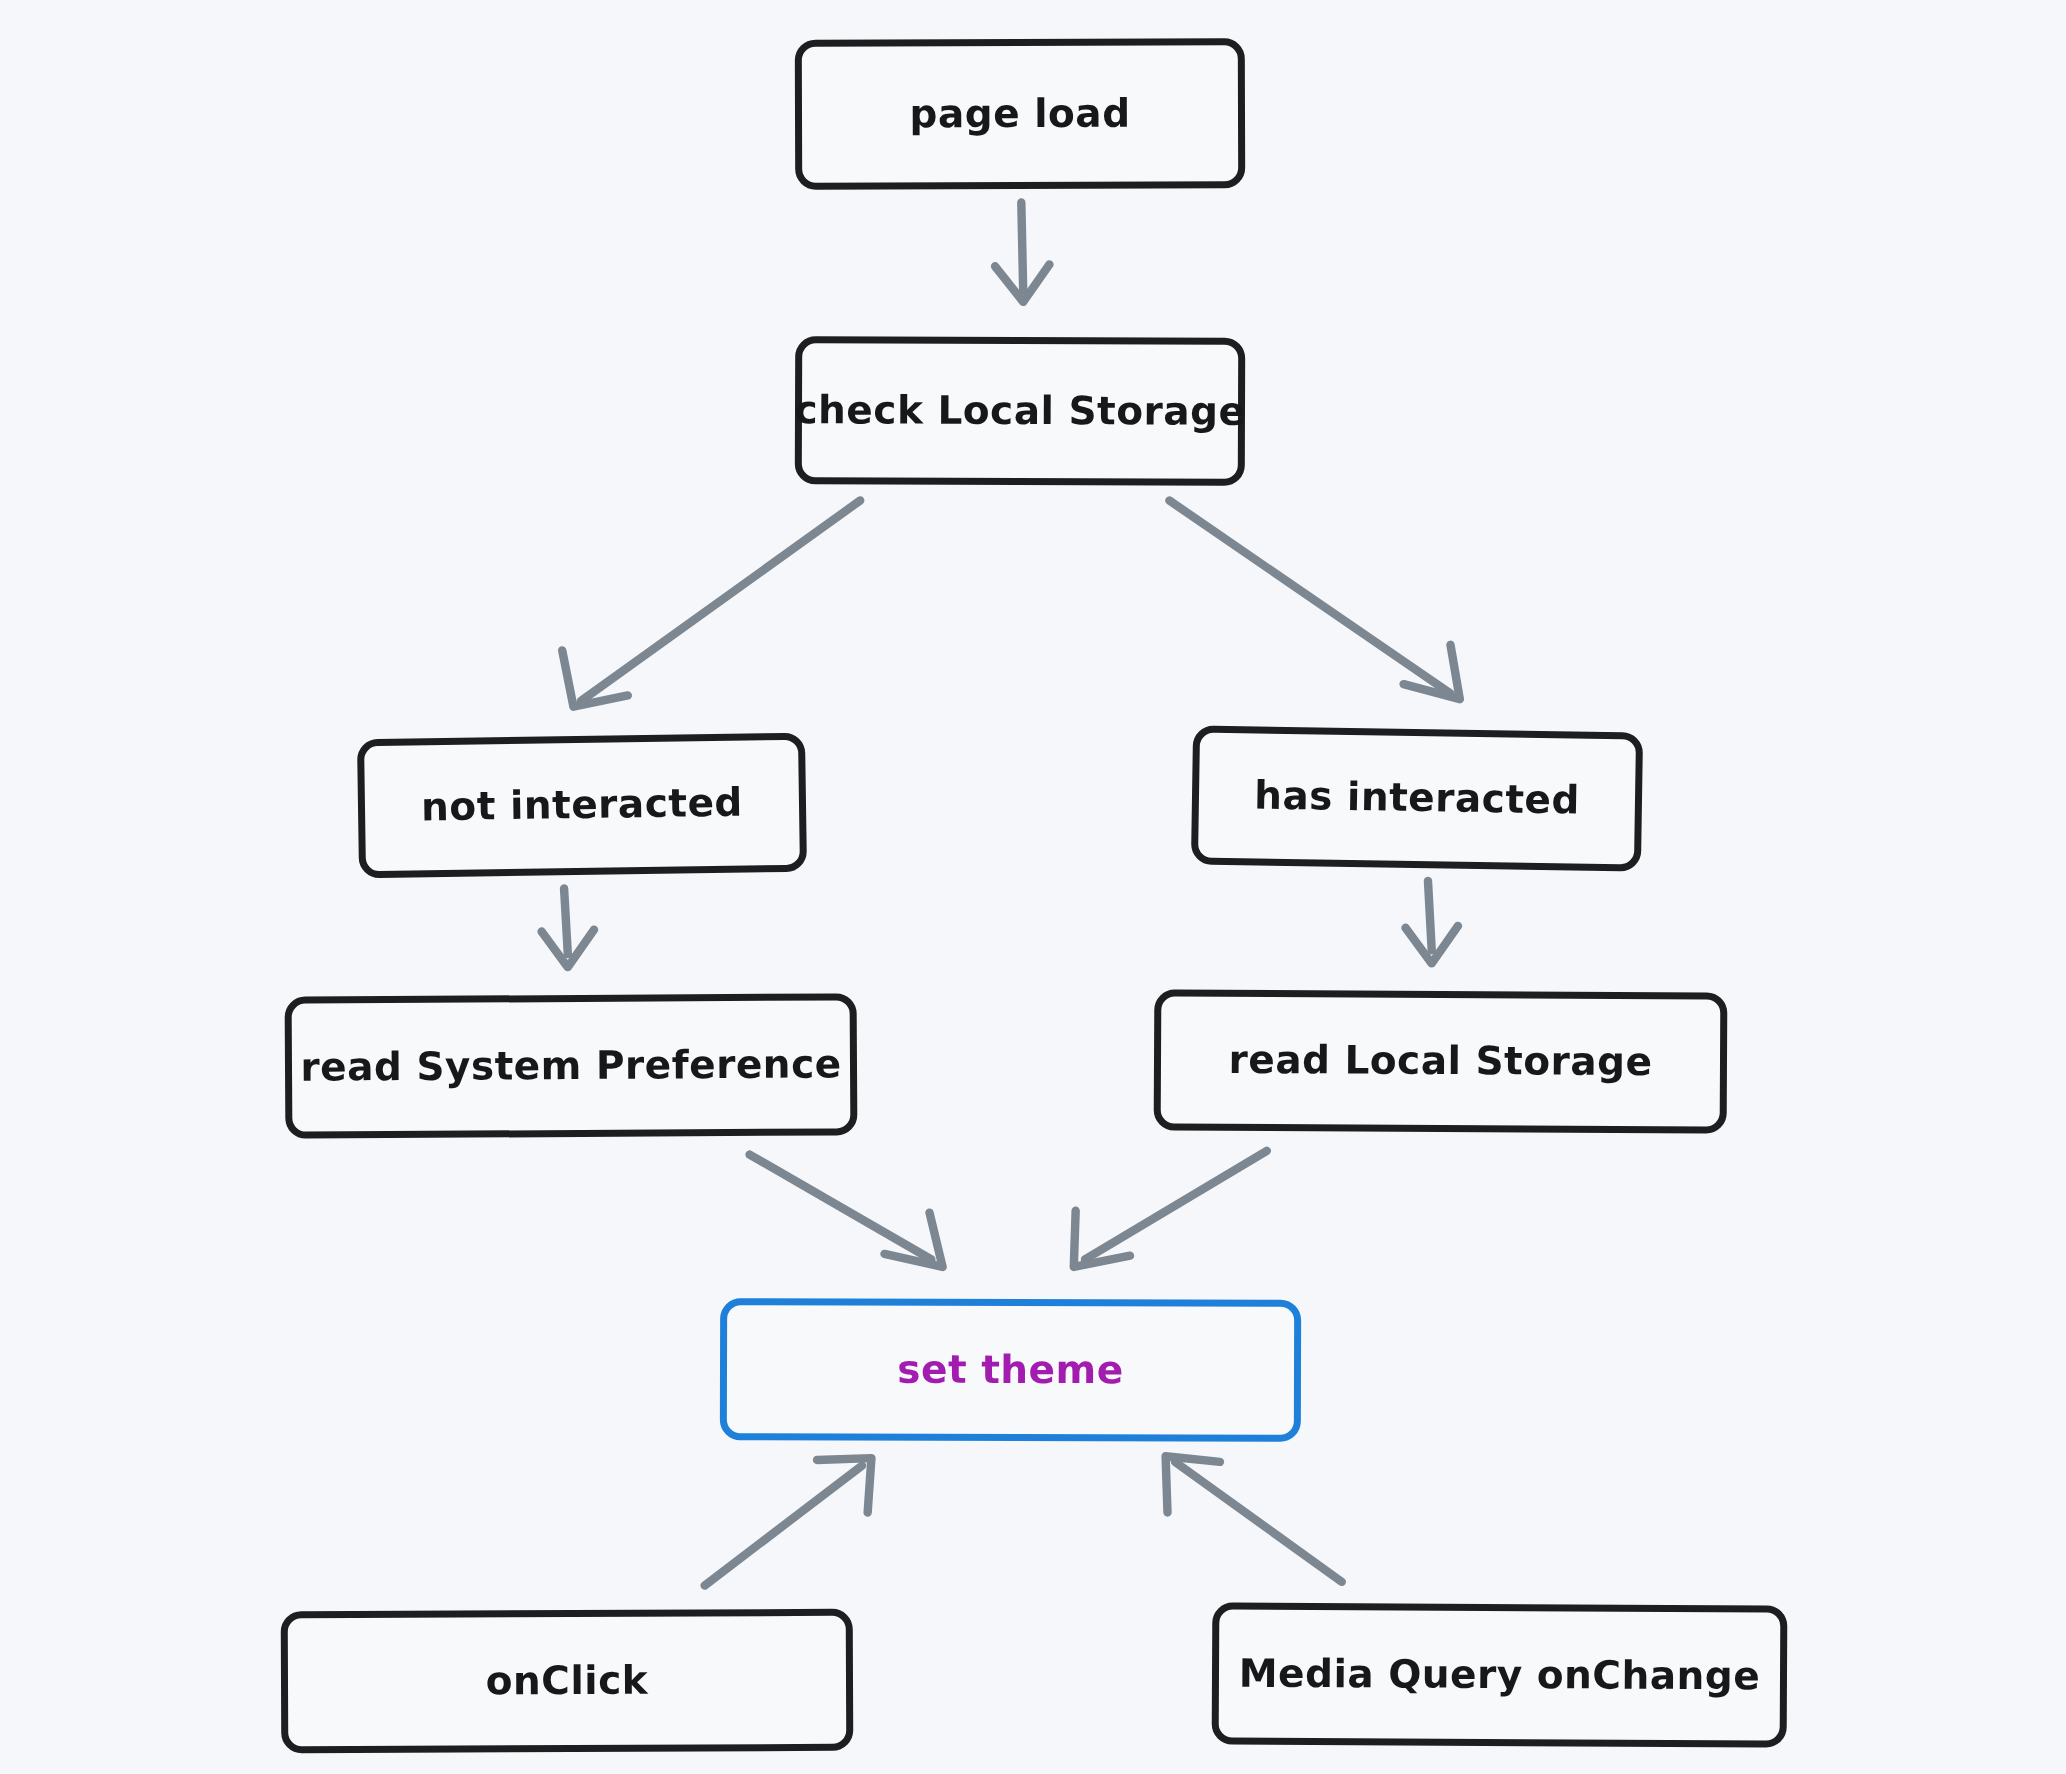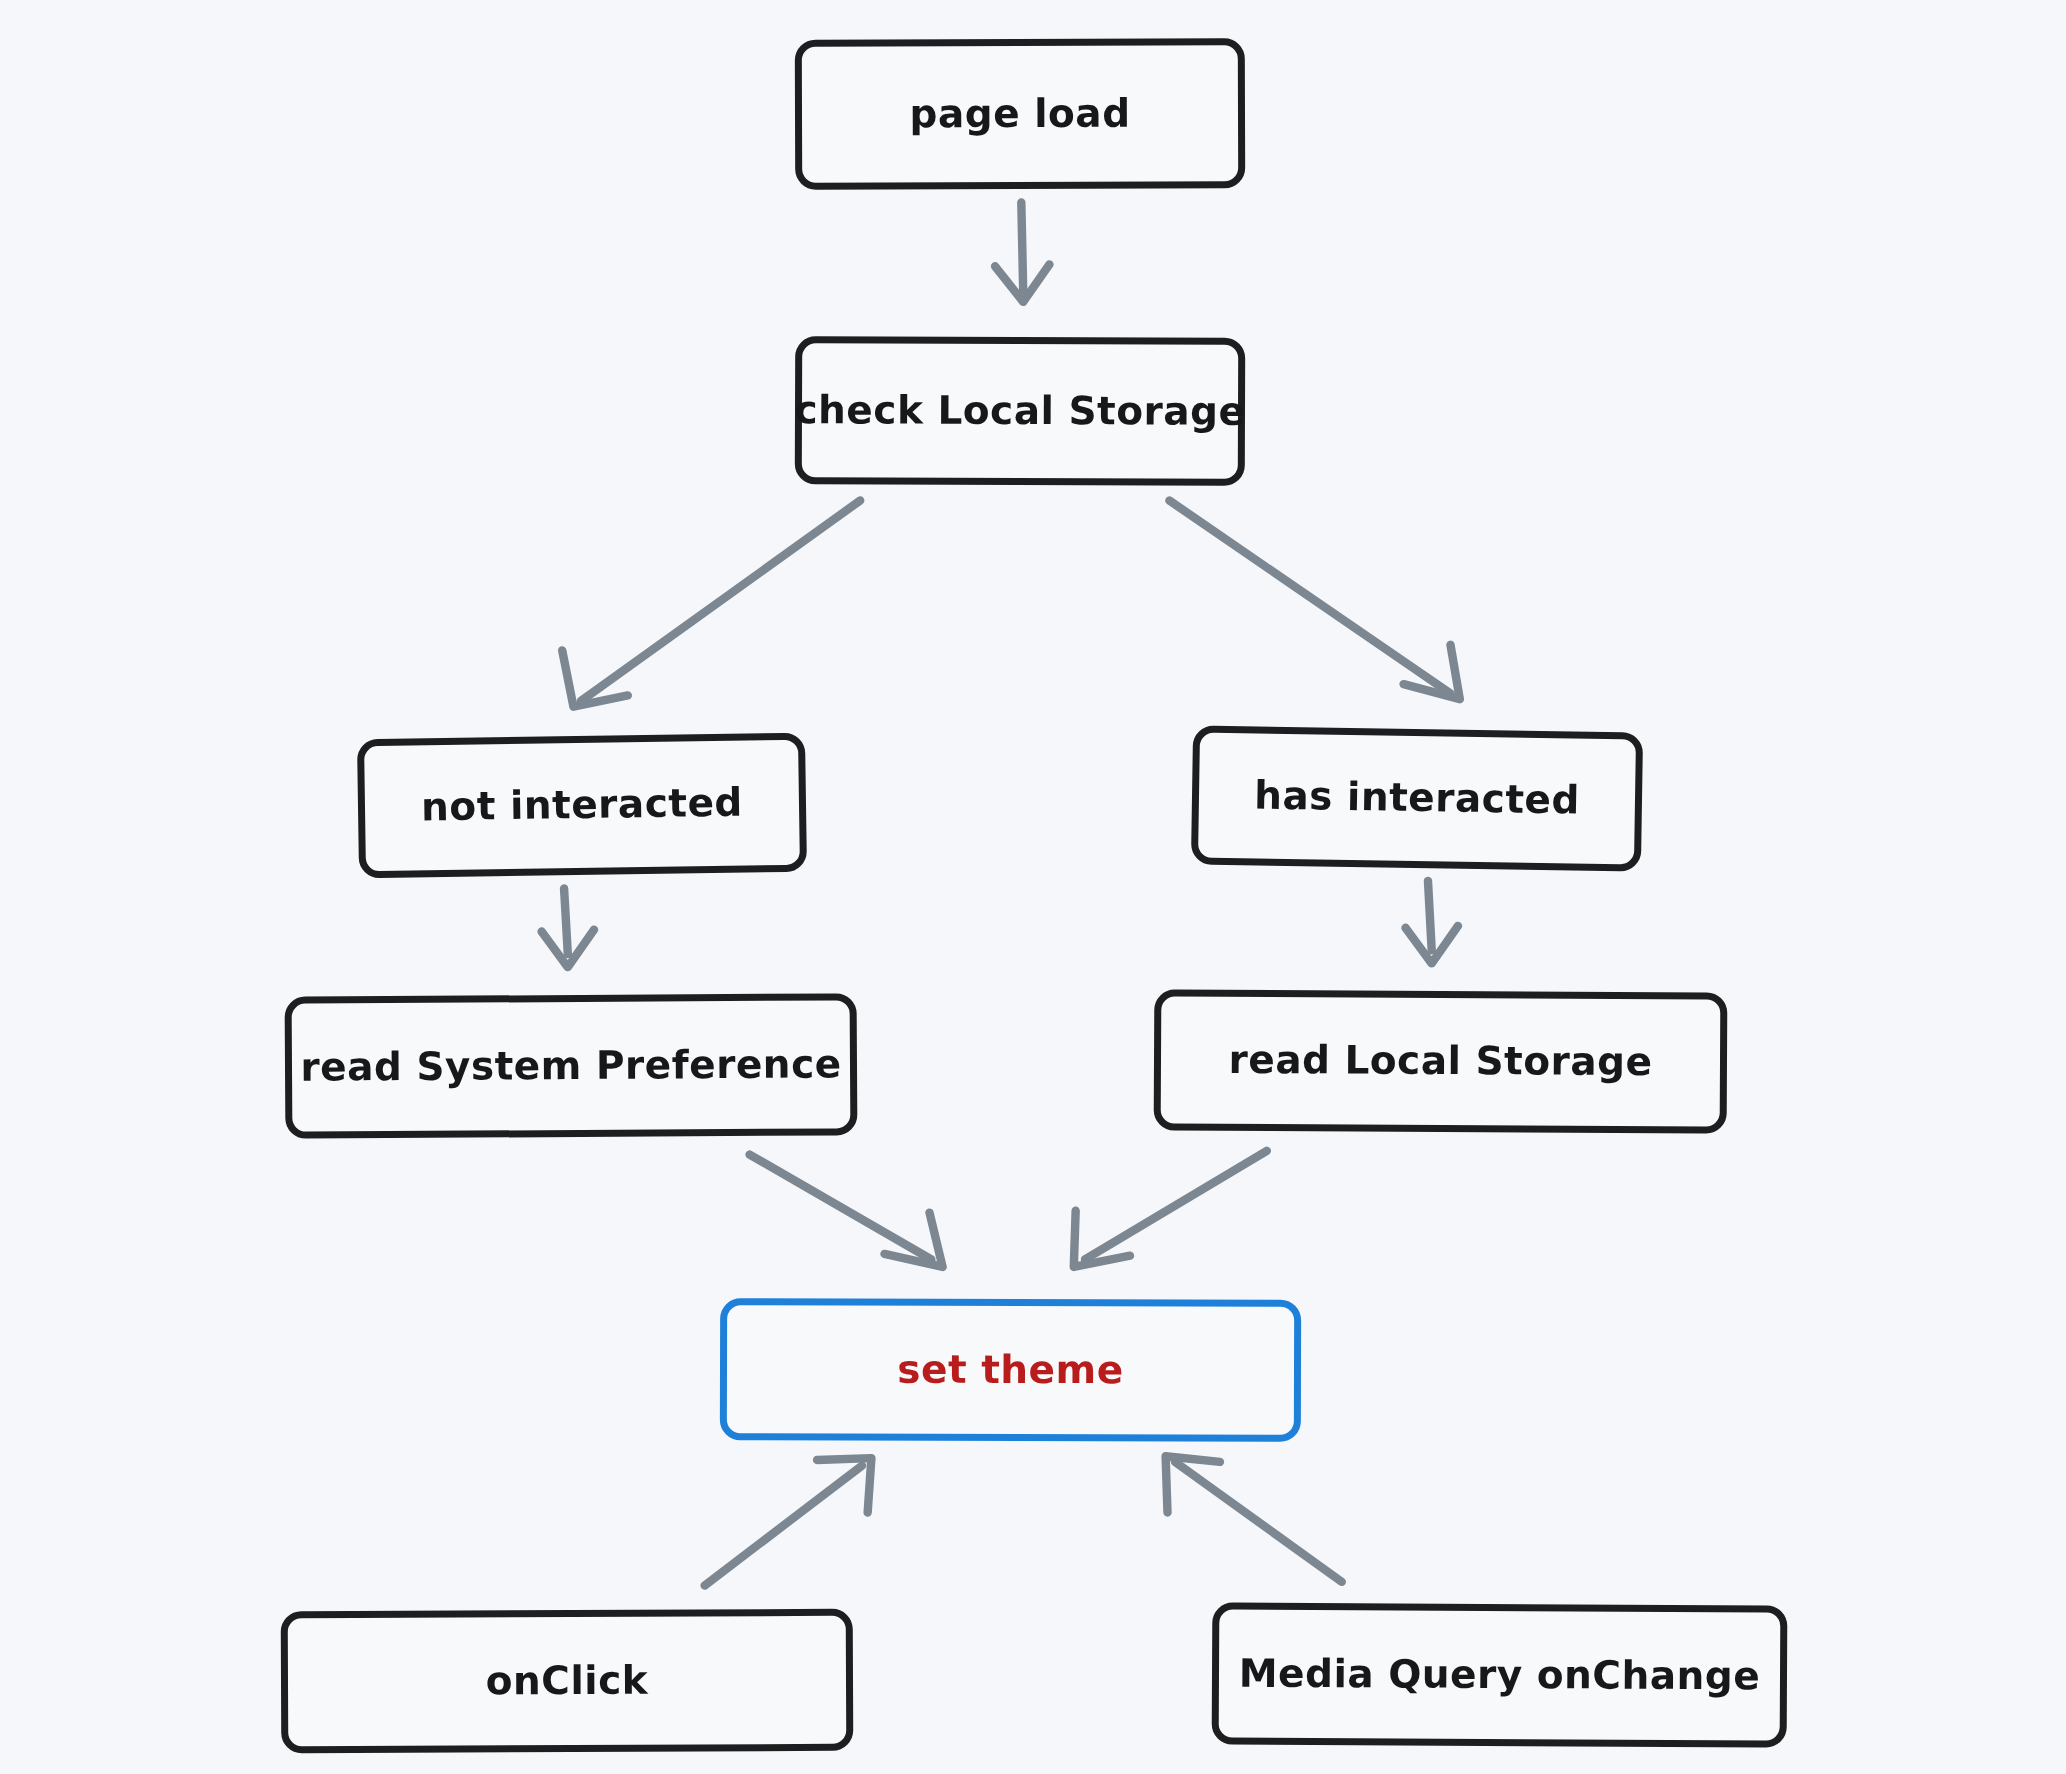--- a/index.html
+++ b/index.html
@@ -45,21 +45,21 @@
     letter-spacing: 0.5px;
     color: #17181a;
     line-height: 1.1;
     padding: 0 17px;
     white-space: nowrap;
   }
   .node.accent {
     border-color: #1f80da;
   }
   .node.accent .node-label {
-    color: #b91c1c;
+    color: #a21caf;
   }
   
   #n-page-load      { left: 795px;  top: 39px;   width: 450px; height: 150px; transform: rotate(-0.18deg); }
   #n-check-ls       { left: 795px;  top: 337px;  width: 450px; height: 148px; transform: rotate(0.2deg); }
   #n-not-inter      { left: 358px;  top: 736px;  width: 448px; height: 139px; transform: rotate(-0.85deg); }
   #n-has-inter      { left: 1192px; top: 729px;  width: 450px; height: 139px; transform: rotate(0.9deg); }
   #n-read-sys       { left: 285px;  top: 995px; width: 572px; height: 142px; transform: rotate(-0.35deg); }
   #n-read-ls        { left: 1154px; top: 991px; width: 573px; height: 141px; transform: rotate(0.3deg); }
   #n-set-theme      { left: 720px;  top: 1299px; width: 581px; height: 142px; transform: rotate(0.15deg); }
   #n-onclick        { left: 281px;  top: 1610px; width: 572px; height: 142px; transform: rotate(-0.25deg); }

